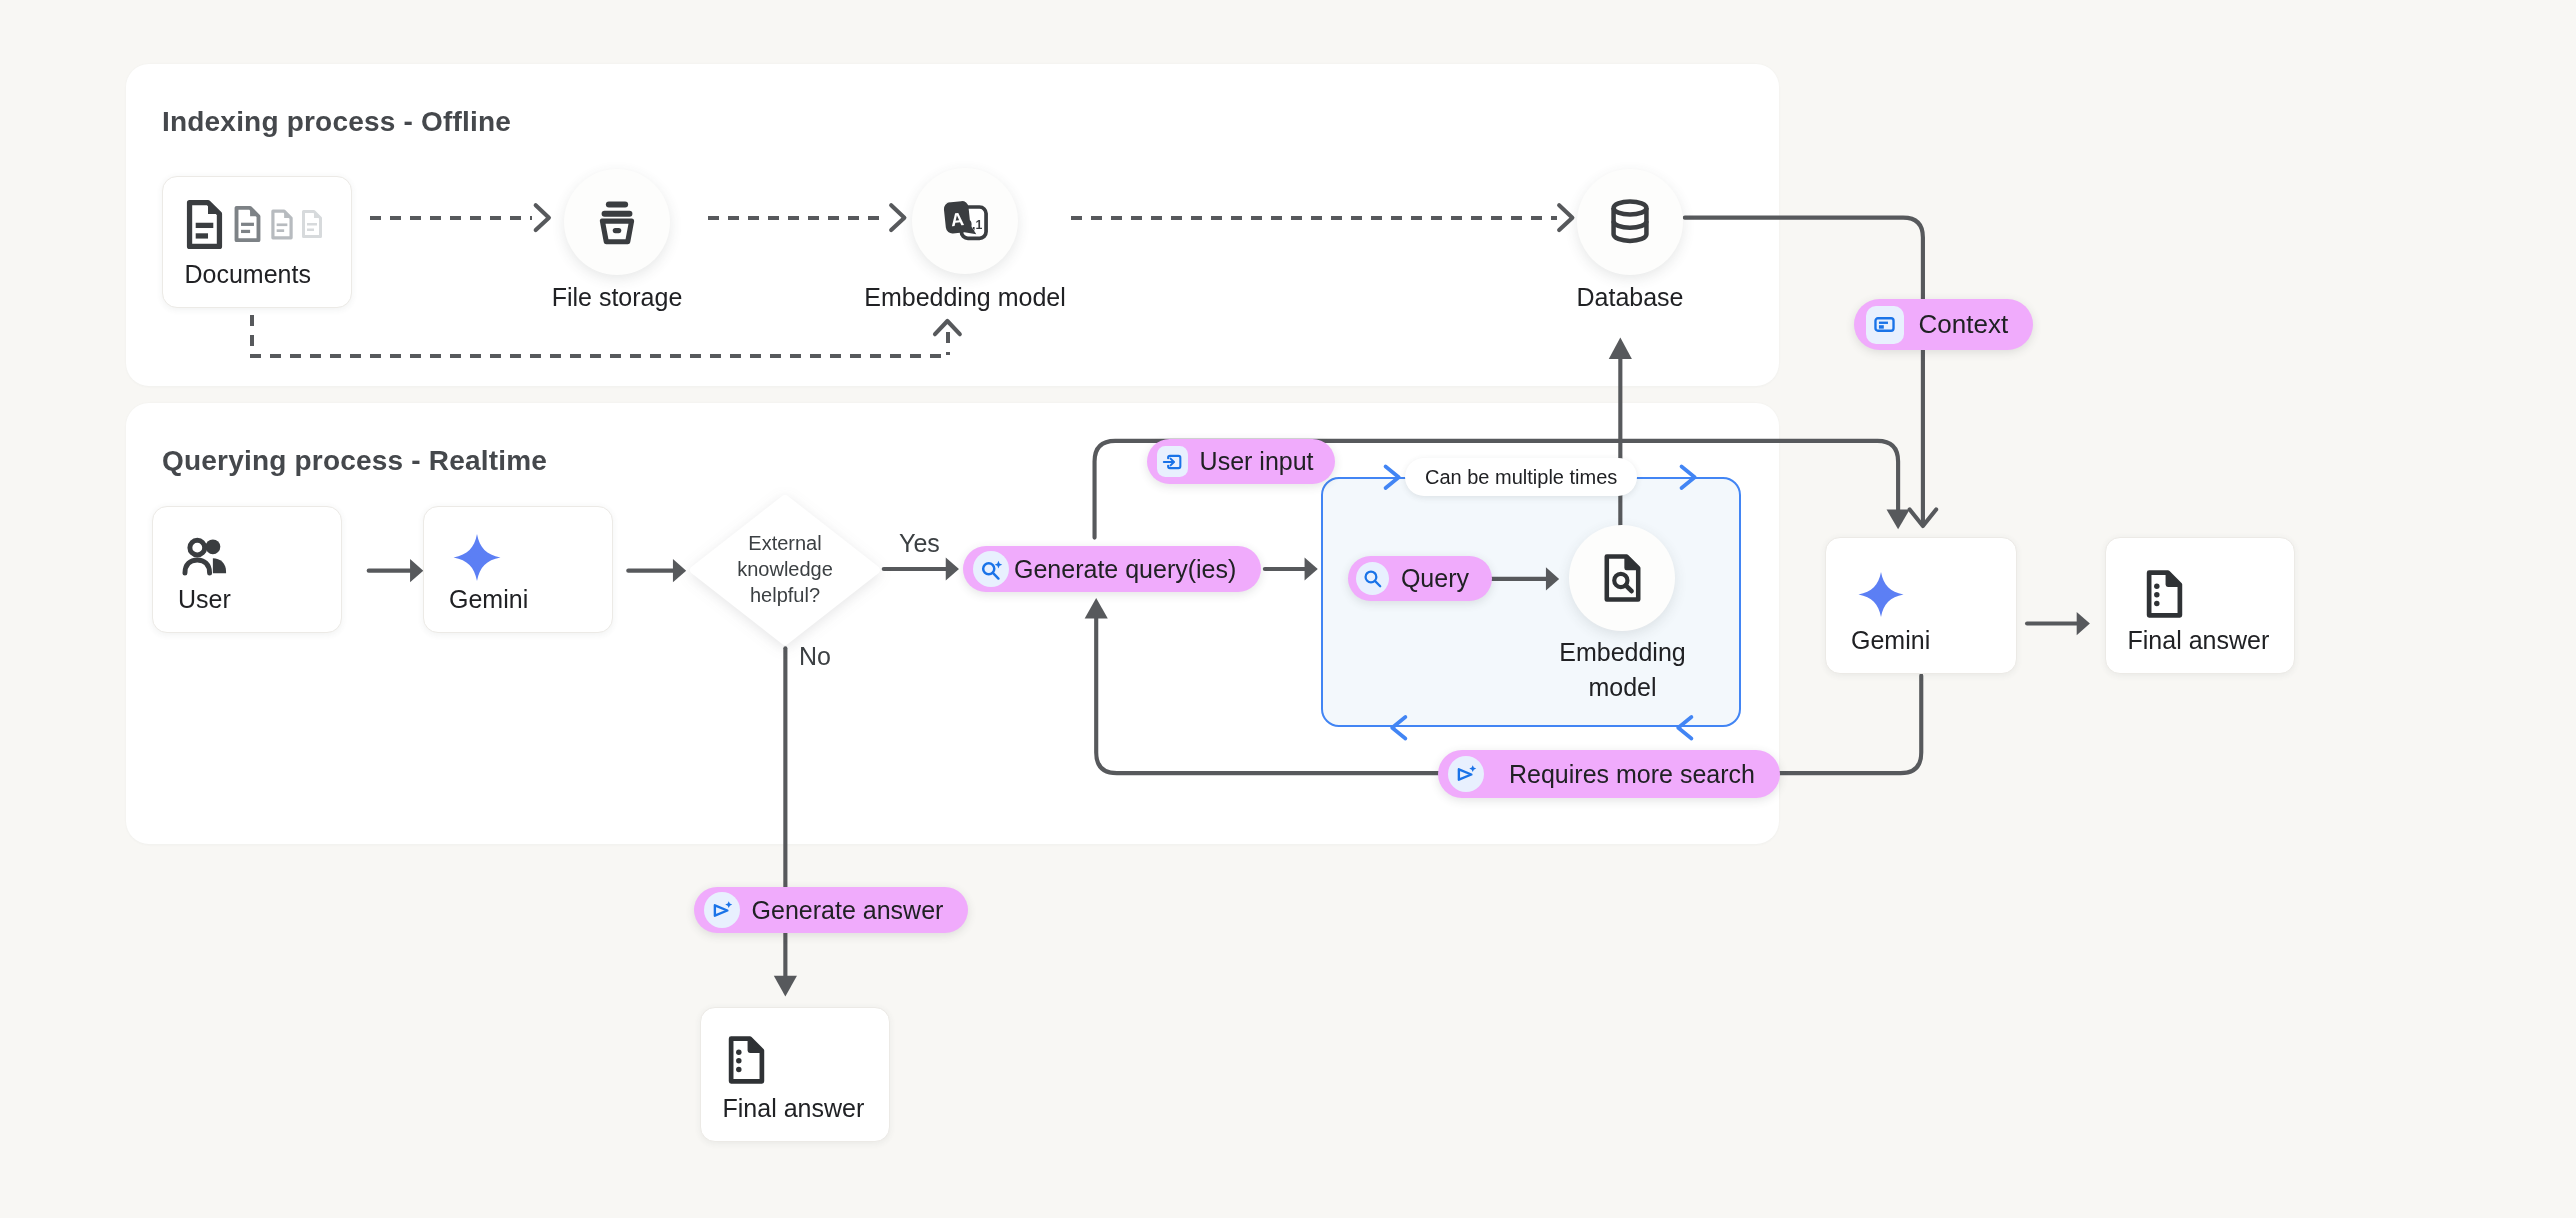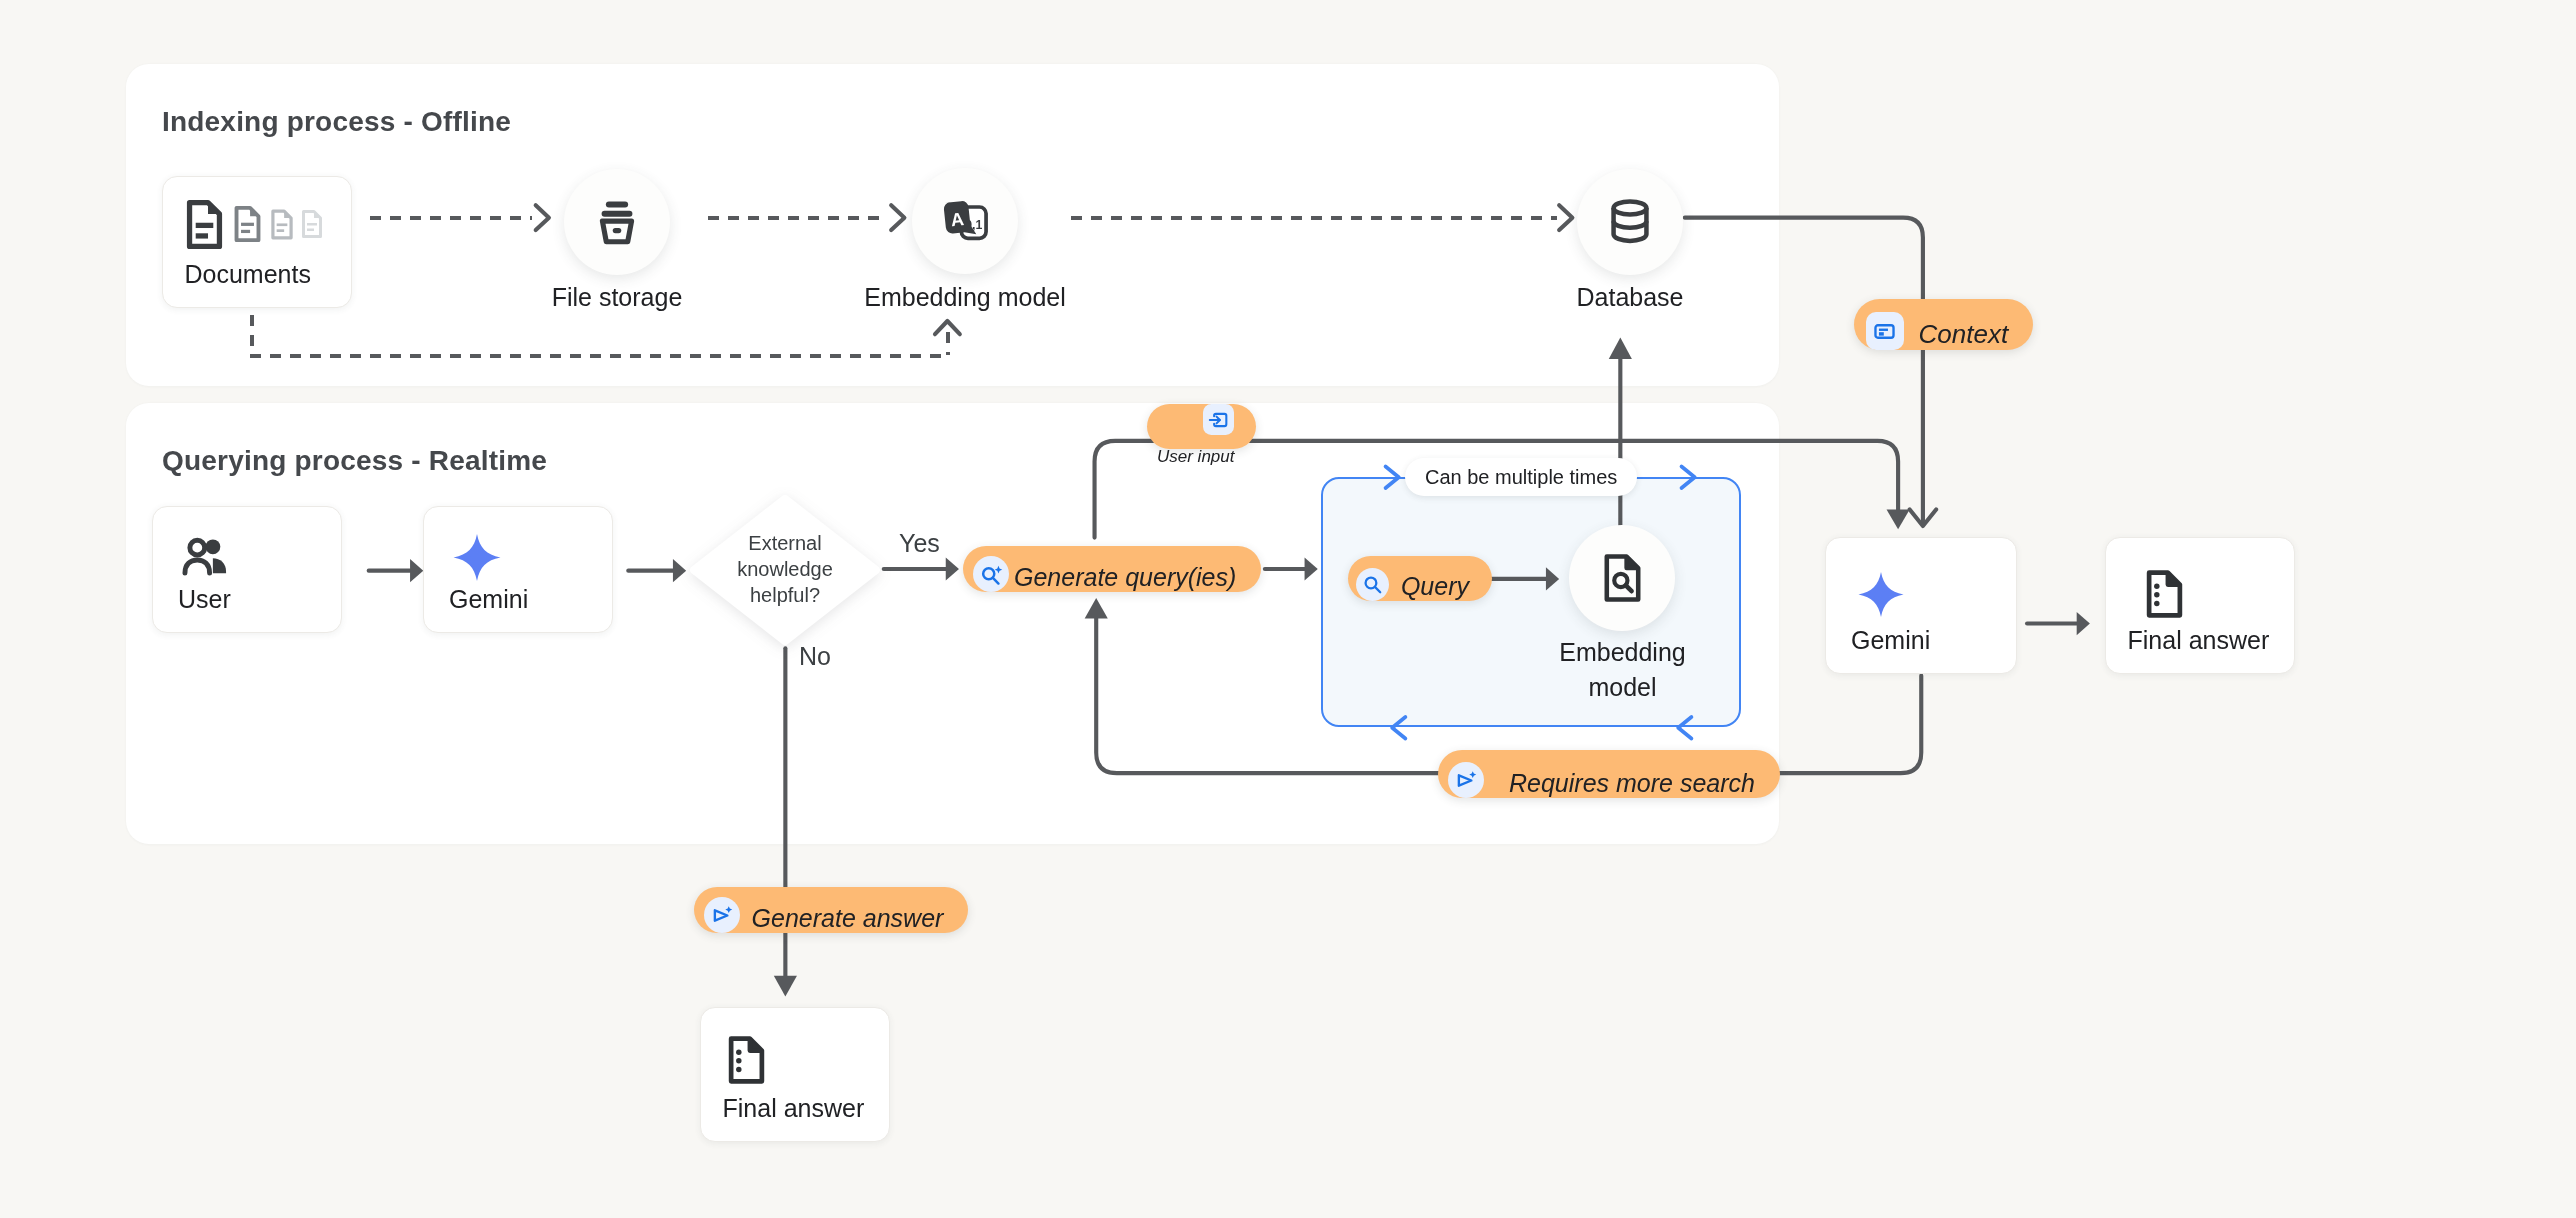--- a/index.html
+++ b/index.html
@@ -44,24 +44,24 @@
     position:absolute;width:106px;height:106px;border-radius:50%;
     background:#fdfdfc;box-shadow:0 4.1px 13.2px rgba(60,64,67,.12);
     display:flex;align-items:center;justify-content:center;
   }
   .node-label{
     position:absolute;width:298px;text-align:center;font-size:25px;font-weight:500;
     color:var(--text);white-space:nowrap;
   }
   .node-label.wrap{white-space:normal;line-height:35px;}
   .pill{
-    position:absolute;background:#fdba74;border-radius:826px;
+    position:absolute;background:#f0abfc;border-radius:826px;
     box-shadow:0 2.5px 10px rgba(60,64,67,.14);
-    display:flex;align-items:flex-end;gap:13.2px;padding:0 23px;
-    font-size:25px;color:var(--text);white-space:nowrap;font-style:italic;
+    display:flex;align-items:center;gap:13.2px;padding:0 23px;
+    font-size:25px;color:var(--text);white-space:nowrap;
   }
   .chip{
     background:var(--chip-bg);display:flex;align-items:center;justify-content:center;
     flex:0 0 auto;
   }
   .chip.round{width:36px;height:36px;border-radius:50%;}
   .chip.square{width:36px;height:36px;border-radius:10px;}
   .dash-h{position:absolute;height:4.1px;background:repeating-linear-gradient(90deg,var(--line) 0 10.7px,transparent 10.7px 20px);}
   .dash-v{position:absolute;width:4.1px;background:repeating-linear-gradient(180deg,var(--line) 0 10.7px,transparent 10.7px 20px);}
   svg.overlay{position:absolute;left:0;top:0;pointer-events:none;}
@@ -256,21 +256,21 @@
   <span class="chip round">
     <svg width="25" height="25" viewBox="0 0 36 36" fill="none" stroke="#1a73e8" stroke-width="3.6" stroke-linecap="round">
         <circle cx="14" cy="17" r="8"></circle>
         <path d="M20 23 L28 31"></path>
         <path d="M28 5.5 L29.6 9.4 L33.5 11 L29.6 12.6 L28 16.5 L26.4 12.6 L22.5 11 L26.4 9.4 Z" fill="#1a73e8" stroke="none"></path>
       </svg>
   </span>
   <span>Generate query(ies)</span>
 </div>
 
-<div class="pill" style="left:1147px;top:404px;height:45px;padding:0 21.5px 0 10px;gap:11.6px;font-size:17px;flex-direction:column;">
+<div class="pill" style="left:1147px;top:439px;height:45px;padding:0 21.5px 0 10px;gap:11.6px;font-size:25px;">
   <span class="chip square" style="width:31px;height:31px;border-radius:8.3px;">
     <svg width="22" height="22" viewBox="0 0 36 36" fill="none" stroke="#1a73e8" stroke-width="3.4" stroke-linecap="round" stroke-linejoin="round">
         <path d="M10 12 V11 a3 3 0 0 1 3 -3 h14 a3 3 0 0 1 3 3 v14 a3 3 0 0 1 -3 3 H13 a3 3 0 0 1 -3 -3 v-1"></path>
         <path d="M3 18 H19"></path>
         <path d="M14 12.5 L19.5 18 L14 23.5"></path>
       </svg>
   </span>
   <span>User input</span>
 </div>
 

